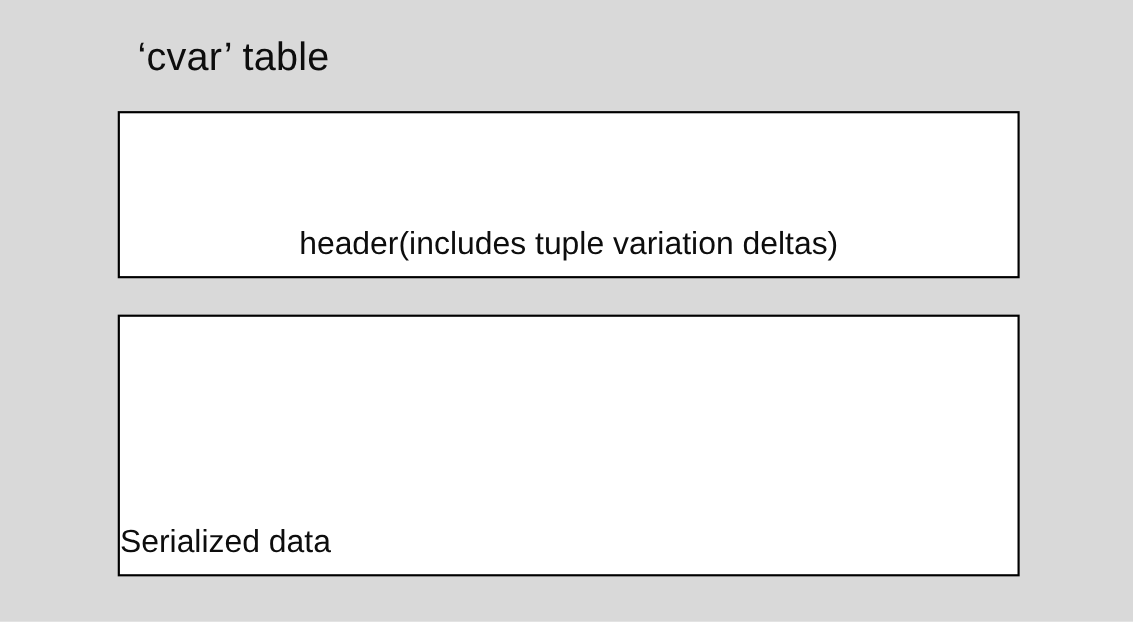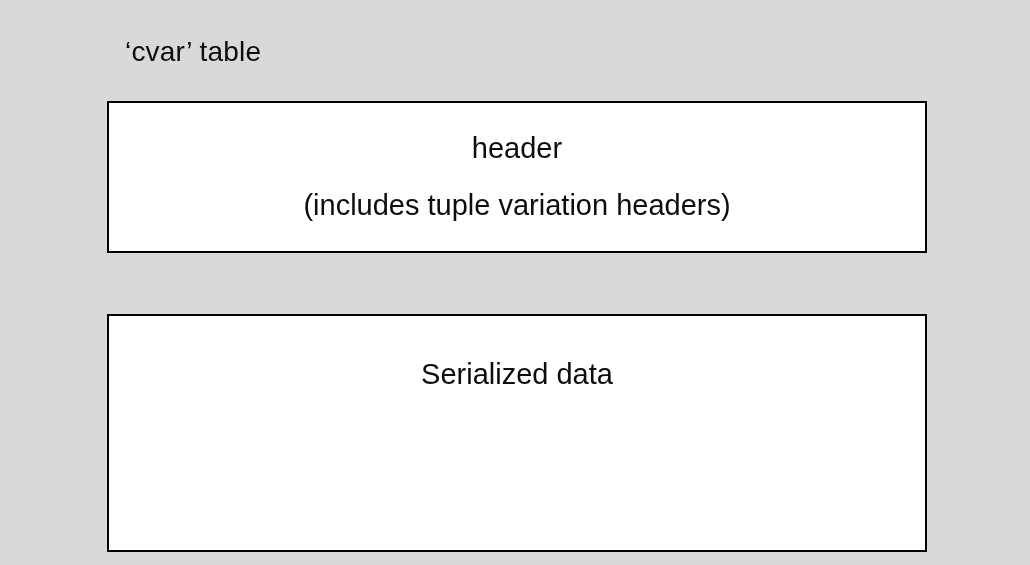--- a/index.html
+++ b/index.html
@@ -14,63 +14,62 @@
     width: 1030px;
     height: 565px;
     background: #d9d9d9;
     overflow: hidden;
     color: #0d0d0d;
   }
   .diagram-title {
     position: absolute;
     left: 125px;
     top: 33px;
-    font-size: 28px;
+    font-size: 36px;
     line-height: 38px;
     letter-spacing: 0.2px;
     white-space: nowrap;
   }
   .block {
     position: absolute;
     left: 107px;
     width: 816px;
     background: #ffffff;
     border: 2px solid #000000;
     display: flex;
-    flex-direction: column;
-    align-items: center;
+    flex-direction: row;
+    align-items: flex-end;
     text-align: center;
   }
   .block-header {
     top: 101px;
     height: 148px;
     justify-content: center;
   }
   .block-serialized {
     top: 286px;
     height: 204px;
     justify-content: flex-start;
     padding-top: 30px;
-    margin-top: 28px;
   }
   .block .line {
     font-size: 29px;
     line-height: 57px;
     white-space: nowrap;
   }
 </style>
 </head>
 <body>
 
 <div class="canvas">
 
   <div class="diagram-title">‘cvar’ table</div>
 
   <div class="block block-header">
     <div class="line">header</div>
-    <div class="line">(includes tuple variation headers)</div>
+    <div class="line">(includes tuple variation deltas)</div>
   </div>
 
   <div class="block block-serialized">
     <div class="line">Serialized data</div>
   </div>
 
 </div>
 
 </body></html>

